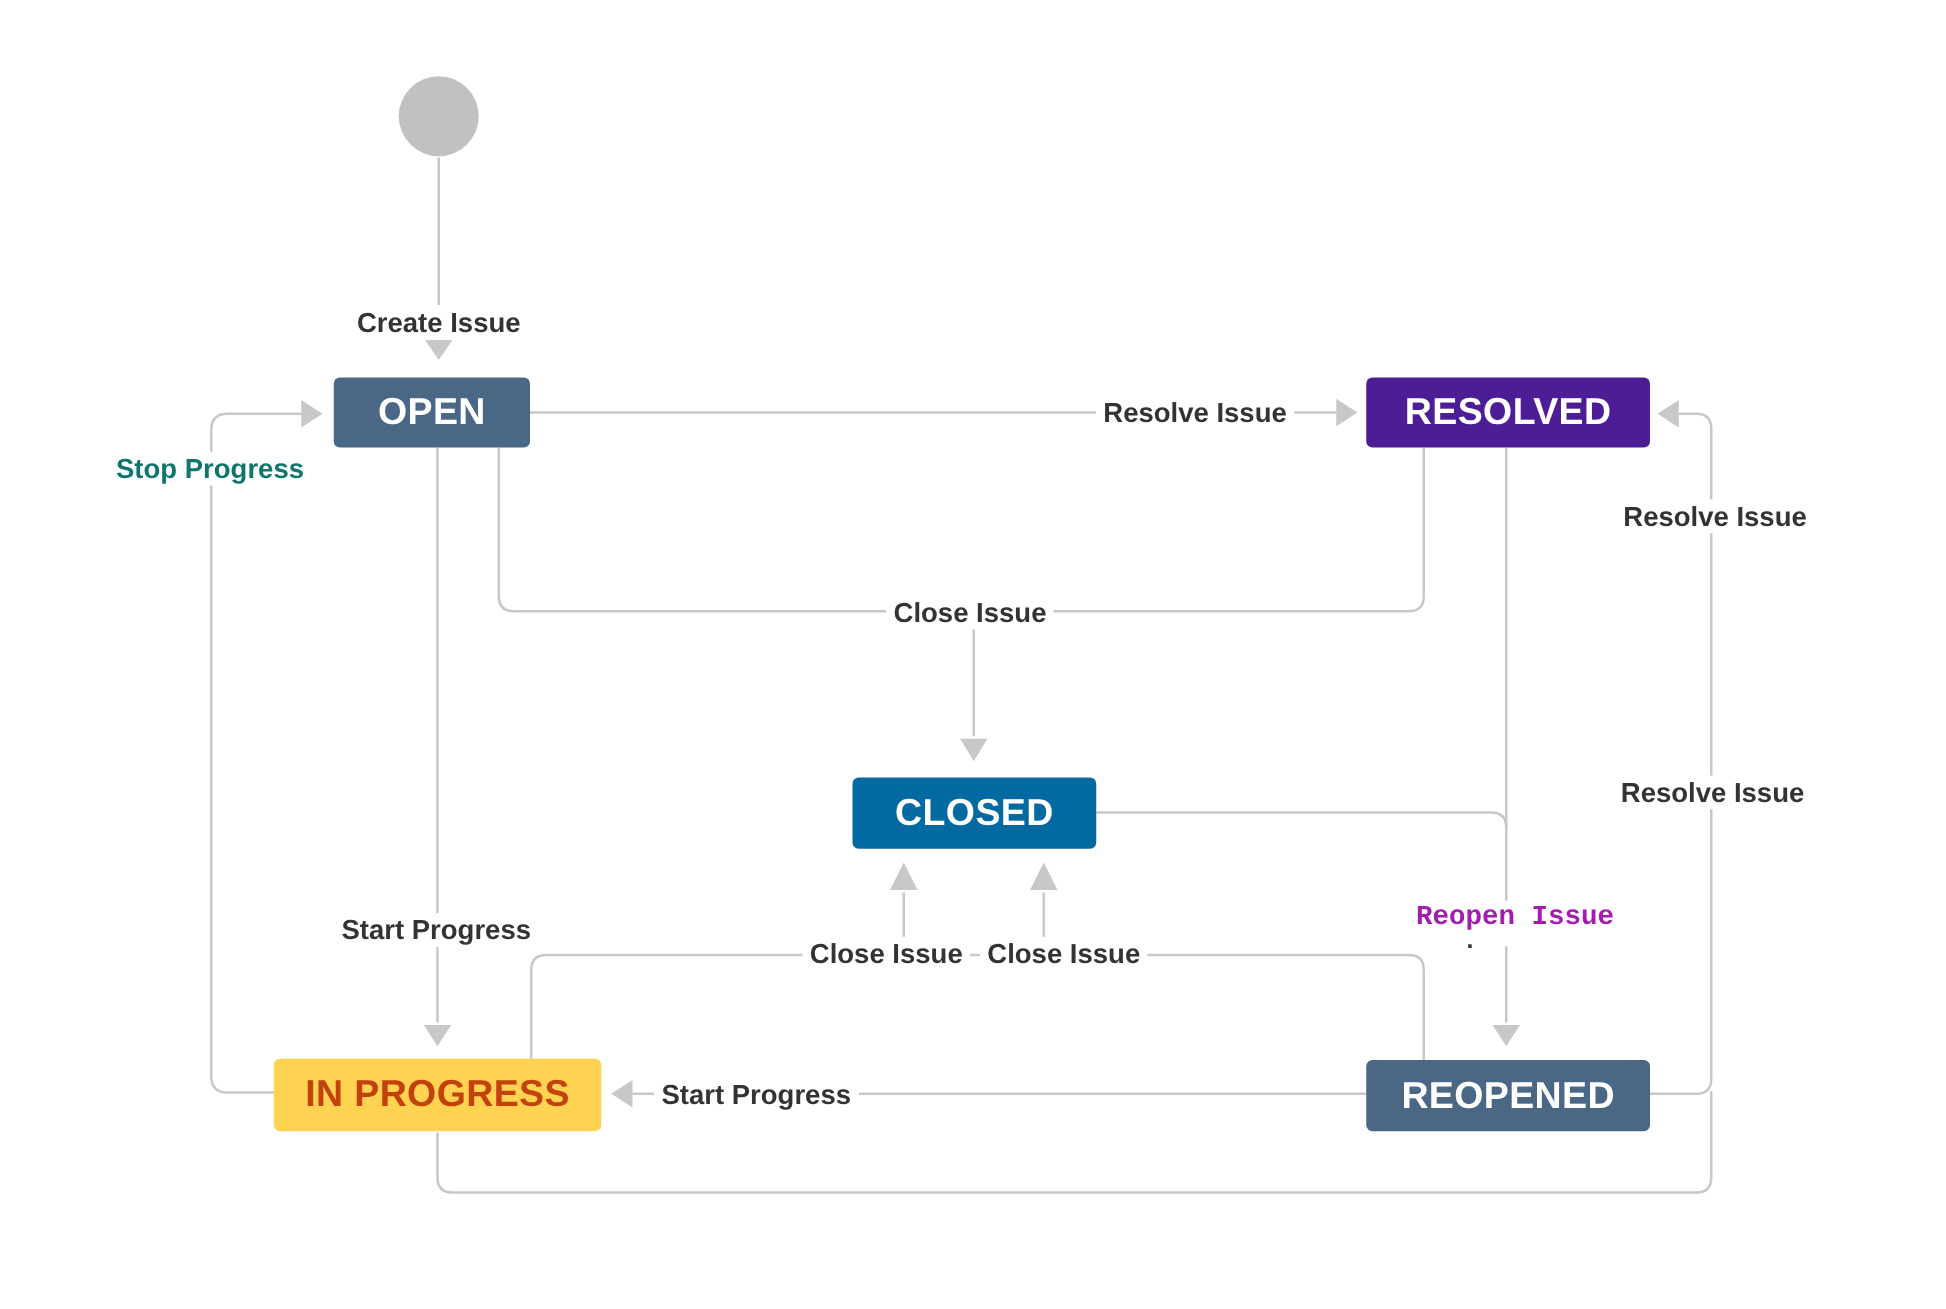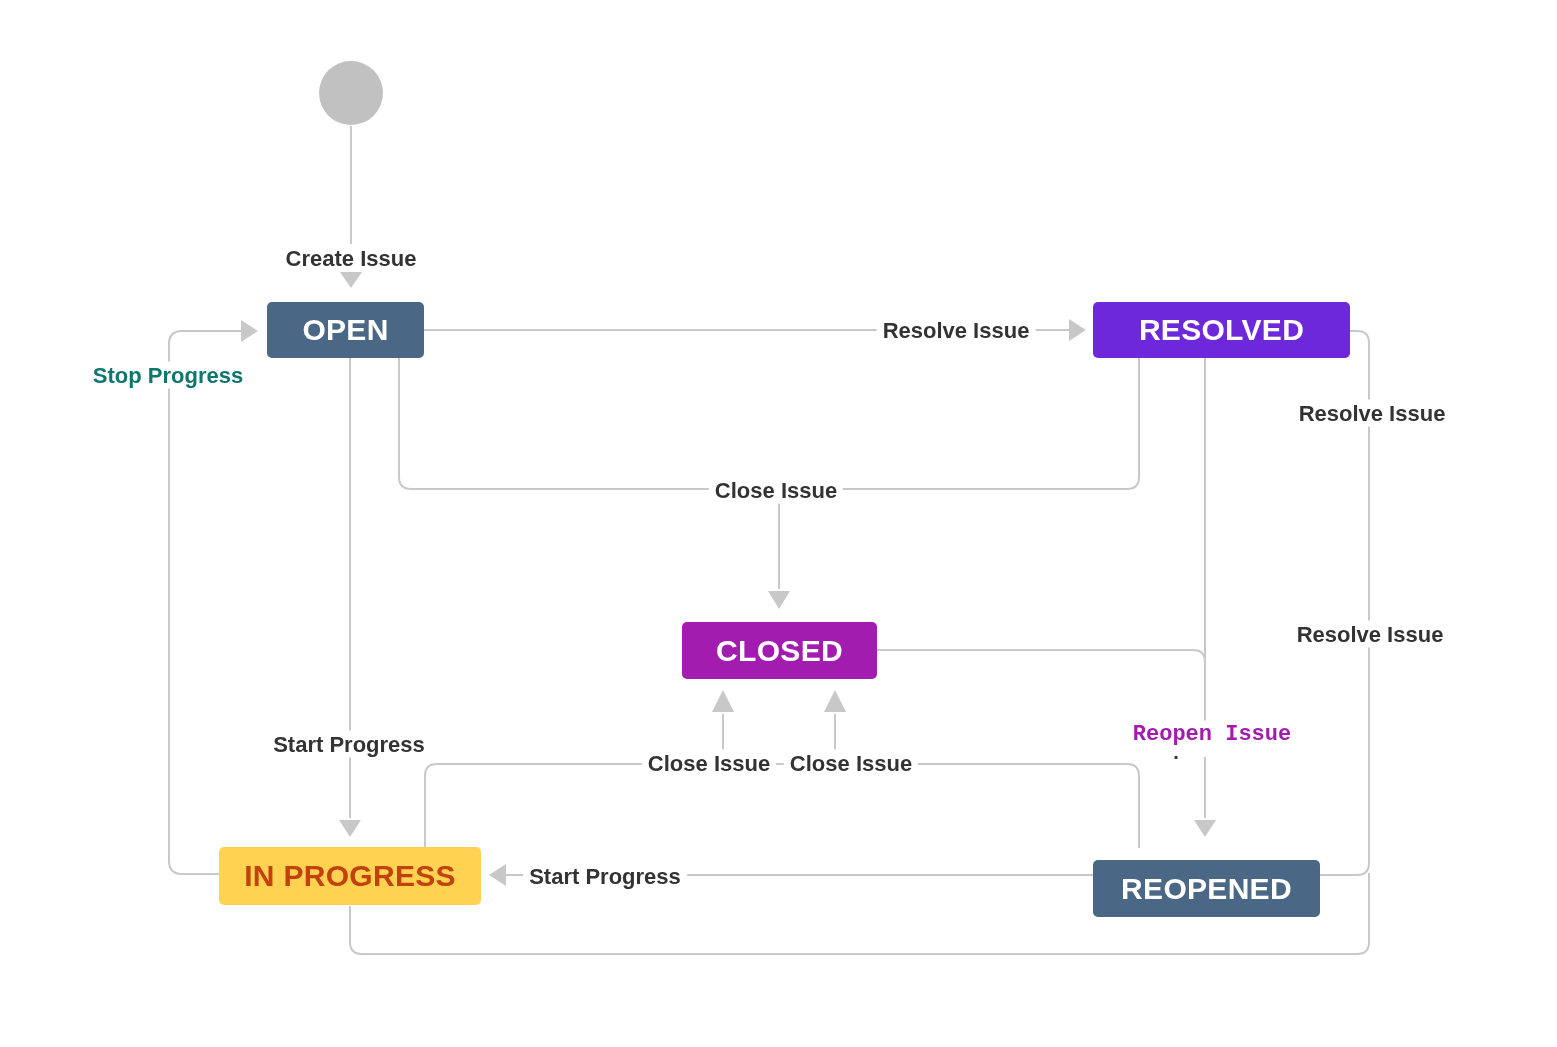--- a/index.html
+++ b/index.html
@@ -89,26 +89,26 @@
   <span class="elabel dot" style="left: 1176px; top: 752px; color: rgb(51, 51, 51); background: rgb(255, 255, 255);">.</span>
   <span class="elabel" style="left: 605px; top: 876px; color: rgb(51, 51, 51); background: rgb(255, 255, 255);">Start Progress</span>
   <span class="elabel" style="left: 1372px; top: 413px; color: rgb(51, 51, 51); background: rgb(255, 255, 255);">Resolve Issue</span>
   <span class="elabel" style="left: 1370px; top: 634px; color: rgb(51, 51, 51); background: rgb(255, 255, 255);">Resolve Issue</span>
 
   <div class="start-circle" style="background: rgb(193, 193, 193);"></div>
 
   <div class="node" style="left: 267px; top: 302px; width: 157px; height: 56px; background: rgb(74, 103, 133); color: rgb(255, 255, 255);">
     <span>OPEN</span>
   </div>
-  <div class="node" style="left: 1093px; top: 302px; width: 257px; height: 56px; background: #6d28d9; color: rgb(255, 255, 255);">
+  <div class="node" style="left: 1093px; top: 302px; width: 227px; height: 56px; background: #4c1d95; color: rgb(255, 255, 255);">
     <span>RESOLVED</span>
   </div>
-  <div class="node" style="left: 682px; top: 622px; width: 195px; height: 57px; background: #a21caf; color: rgb(255, 255, 255);">
+  <div class="node" style="left: 682px; top: 622px; width: 195px; height: 57px; background: #0369a1; color: rgb(255, 255, 255);">
     <span>CLOSED</span>
   </div>
   <div class="node" style="left: 219px; top: 847px; width: 262px; height: 58px; background: rgb(255, 211, 81); color: #c2410c;">
     <span>IN PROGRESS</span>
   </div>
-  <div class="node" style="left: 1093px; top: 848px; width: 227px; height: 57px; background: rgb(74, 103, 133); color: rgb(255, 255, 255); margin-top: 12px;">
+  <div class="node" style="left: 1093px; top: 848px; width: 227px; height: 57px; background: rgb(74, 103, 133); color: rgb(255, 255, 255);">
     <span>REOPENED</span>
   </div>
 
 </div>
 
 </body></html>

